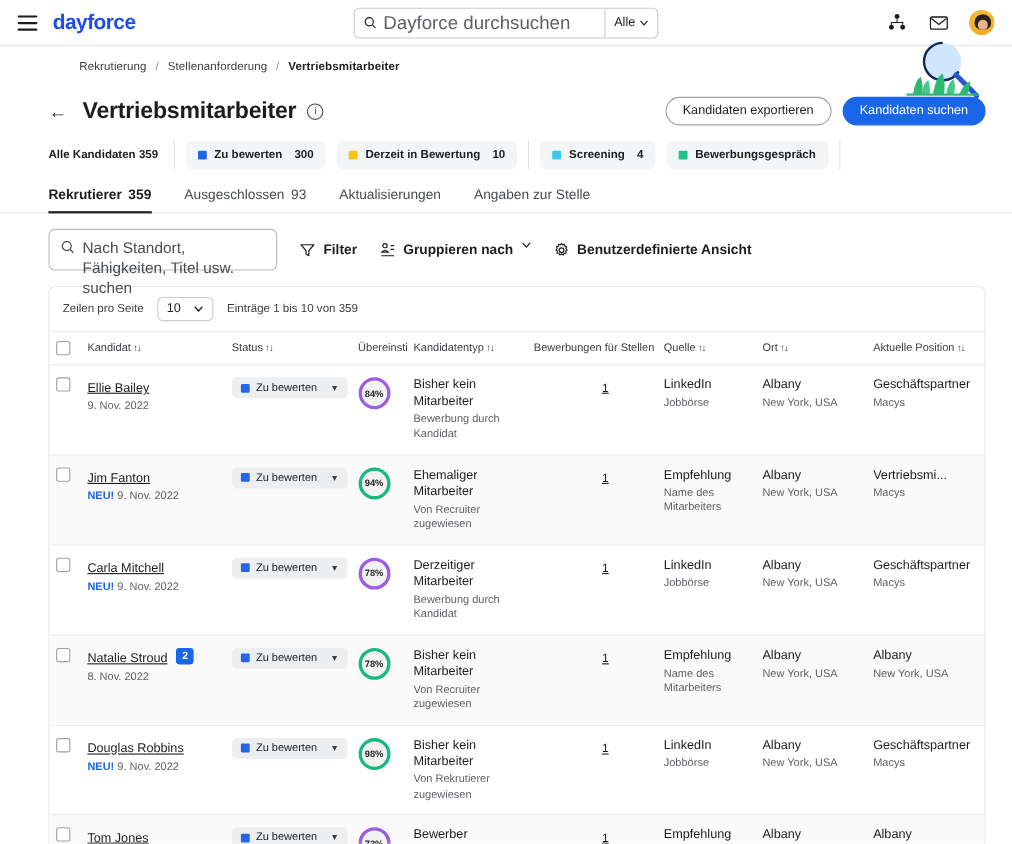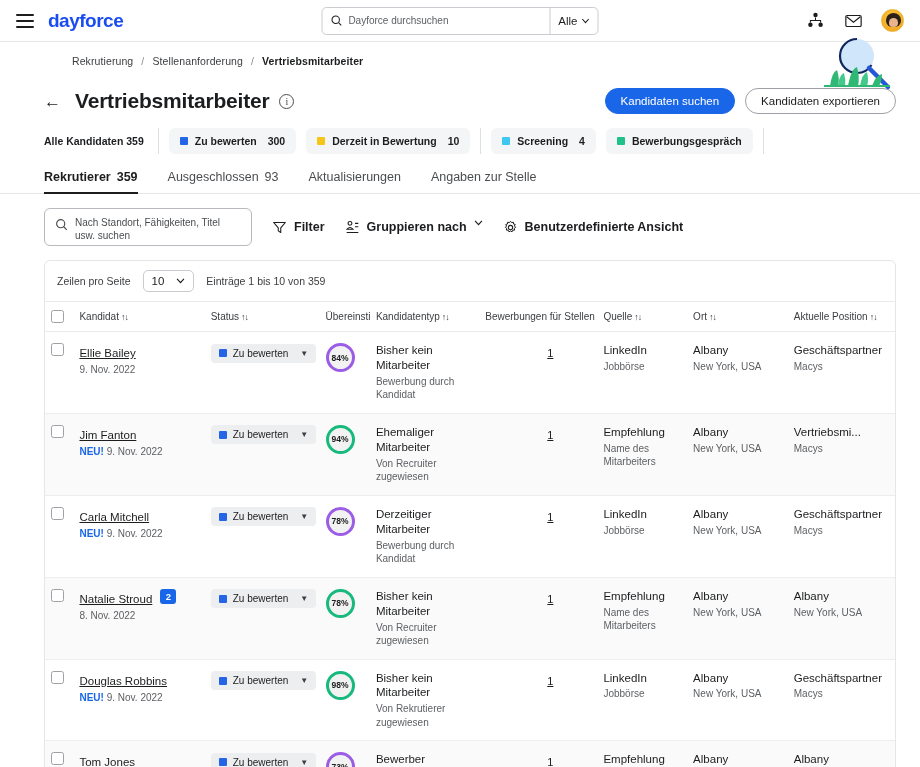--- a/index.html
+++ b/index.html
@@ -27,21 +27,21 @@
     letter-spacing: -0.5px;
   }
   .search-wrap {
     position: absolute; left: 50%; transform: translateX(-50%);
     display: flex; align-items: center;
     border: 1px solid #c9ccd0; border-radius: 5px;
     height: 28px; width: 277px; overflow: hidden; background:#fff;
   }
   .search-field { flex: 1; display:flex; align-items:center; gap:6px; padding: 0 8px; height:100%; }
   .search-field input {
-    border: none; outline: none; font-size: 10px; width: 100%;
+    border: none; outline: none; font-size: 17px; width: 100%;
     font-family: "Liberation Sans", sans-serif; color:#1c1d1f; background:transparent;
   }
   .search-field input::placeholder { color: #5c5f63; }
   .search-scope {
     border-left: 1px solid #c9ccd0; display:flex; align-items:center; gap:4px;
     padding: 0 8px; height: 100%; font-size: 11.5px; cursor:pointer; color:#1c1d1f;
   }
   .topbar-right { margin-left:auto; display:flex; align-items:center; gap:18px; }
   .icon-btn { cursor:pointer; display:flex; align-items:center; justify-content:center; width:20px; height:20px; }
   .avatar {
@@ -107,21 +107,21 @@
   .tab.active::after {
     content:""; position:absolute; left:0; right:0; bottom:-1px; height:2.5px; background:#1c1d1f;
   }
 
   
   .toolbar { display:flex; align-items:center; gap:20px; padding: 14px 24px 0 44px; }
   .loc-search {
     display:flex; align-items:flex-start; gap:7px; border:1px solid #b7babe; border-radius:6px;
     padding: 7px 10px; width: 208px; height: 38px;
   }
-  .loc-search span { font-size: 10px; color:#4a4d50; line-height:1.3; }
+  .loc-search span { font-size: 14px; color:#4a4d50; line-height:1.3; }
   .tool-btn { display:flex; align-items:flex-start; gap:7px; font-size:12.5px; font-weight:700; cursor:pointer; color:#1c1d1f; }
 
   
   .card { margin: 14px 24px 0 44px; border:1px solid #e4e6e8; border-radius:6px; overflow:hidden; background:#fff; }
   .card-top { display:flex; align-items:center; gap:12px; padding: 9px 12px; font-size:10.5px; color:#3b3d40; }
   .rows-select {
     display:flex; align-items:center; gap:12px; border:1px solid #c9ccd0; border-radius:5px;
     padding: 4px 8px; font-size:11.5px; cursor:pointer; color:#1c1d1f;
   }
   table { width:100%; border-collapse:collapse; table-layout:fixed; }
@@ -226,22 +226,22 @@
     <path d="M56 52 q4-11 10-12 q0 7 -3 12 z" fill="#2eb873"></path>
     <rect x="8" y="51" width="66" height="2" fill="#2eb873"></rect>
   </svg>
 </div>
 
 <div class="title-row">
   <div class="back-arrow">←</div>
   <div class="page-title">Vertriebsmitarbeiter</div>
   <div class="info-icon">i</div>
   <div class="title-actions">
+    <div class="btn btn-outline">Kandidaten exportieren</div>
     <div class="btn btn-primary">Kandidaten suchen</div>
-    <div class="btn btn-outline">Kandidaten exportieren</div>
   </div>
 </div>
 
 <div class="pipeline" id="pipeline">
   <div class="pipe-all">
     <span>Alle Kandidaten</span>&nbsp;<span>359</span>
   </div>
 <div class="pipe-chip">
       <span class="swatch" style="background:#2465e8"></span>
       <span>Zu bewerten</span>

